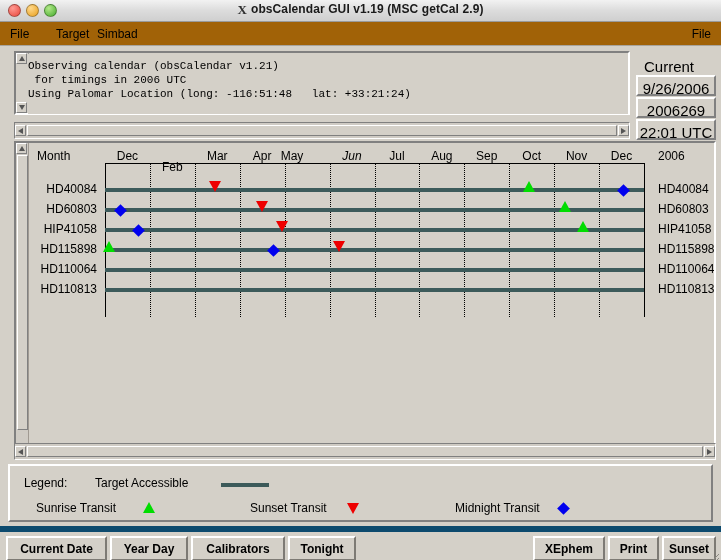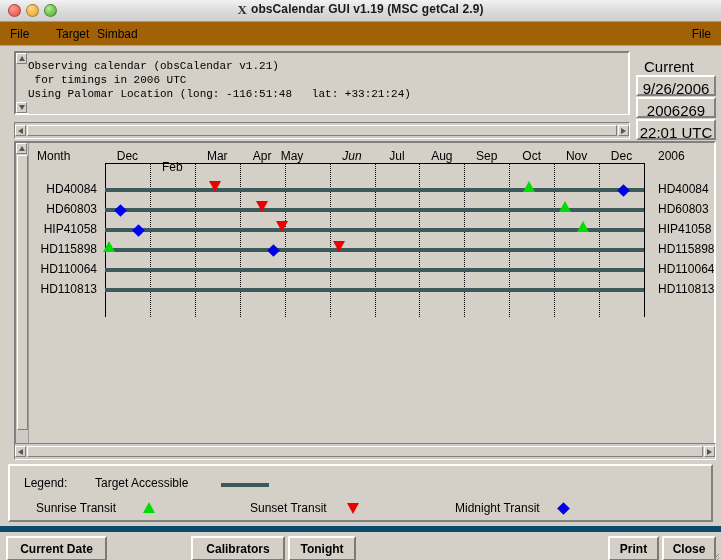--- a/index.html
+++ b/index.html
@@ -440,24 +440,26 @@
     <div class="lg-text" style="left:240px; top:35px;">Sunset Transit</div>
     <div class="marker-down" style="left:337px; top:37px;"></div>
 
     <div class="lg-text" style="left:445px; top:35px;">Midnight Transit</div>
     <div class="marker-diamond" style="left:549px; top:38px;"></div>
 
   </div>
 
   <div class="btnbar">
     <div class="btn" style="left:6px;   width:101px;">Current Date</div>
+    <div class="btn" style="left:110px; width:78px;">Year Day</div>
     <div class="btn" style="left:288px; width:68px;">Tonight</div>
     <div class="btn" style="left:191px; width:94px;">Calibrators</div>
+    <div class="btn" style="left:533px; width:72px;">XEphem</div>
     <div class="btn" style="left:608px; width:51px;">Print</div>
-    <div class="btn" style="left:662px; width:54px;">Close</div>
+    <div class="btn" style="left:662px; width:54px;">Sunset</div>
     <svg class="resize-grip" viewBox="0 0 14 14">
       <g stroke="#8a8880" stroke-width="1">
         <line x1="13" y1="3" x2="3" y2="13"></line>
         <line x1="13" y1="7" x2="7" y2="13"></line>
         <line x1="13" y1="11" x2="11" y2="13"></line>
       </g>
     </svg>
   </div>
 
 </div>

